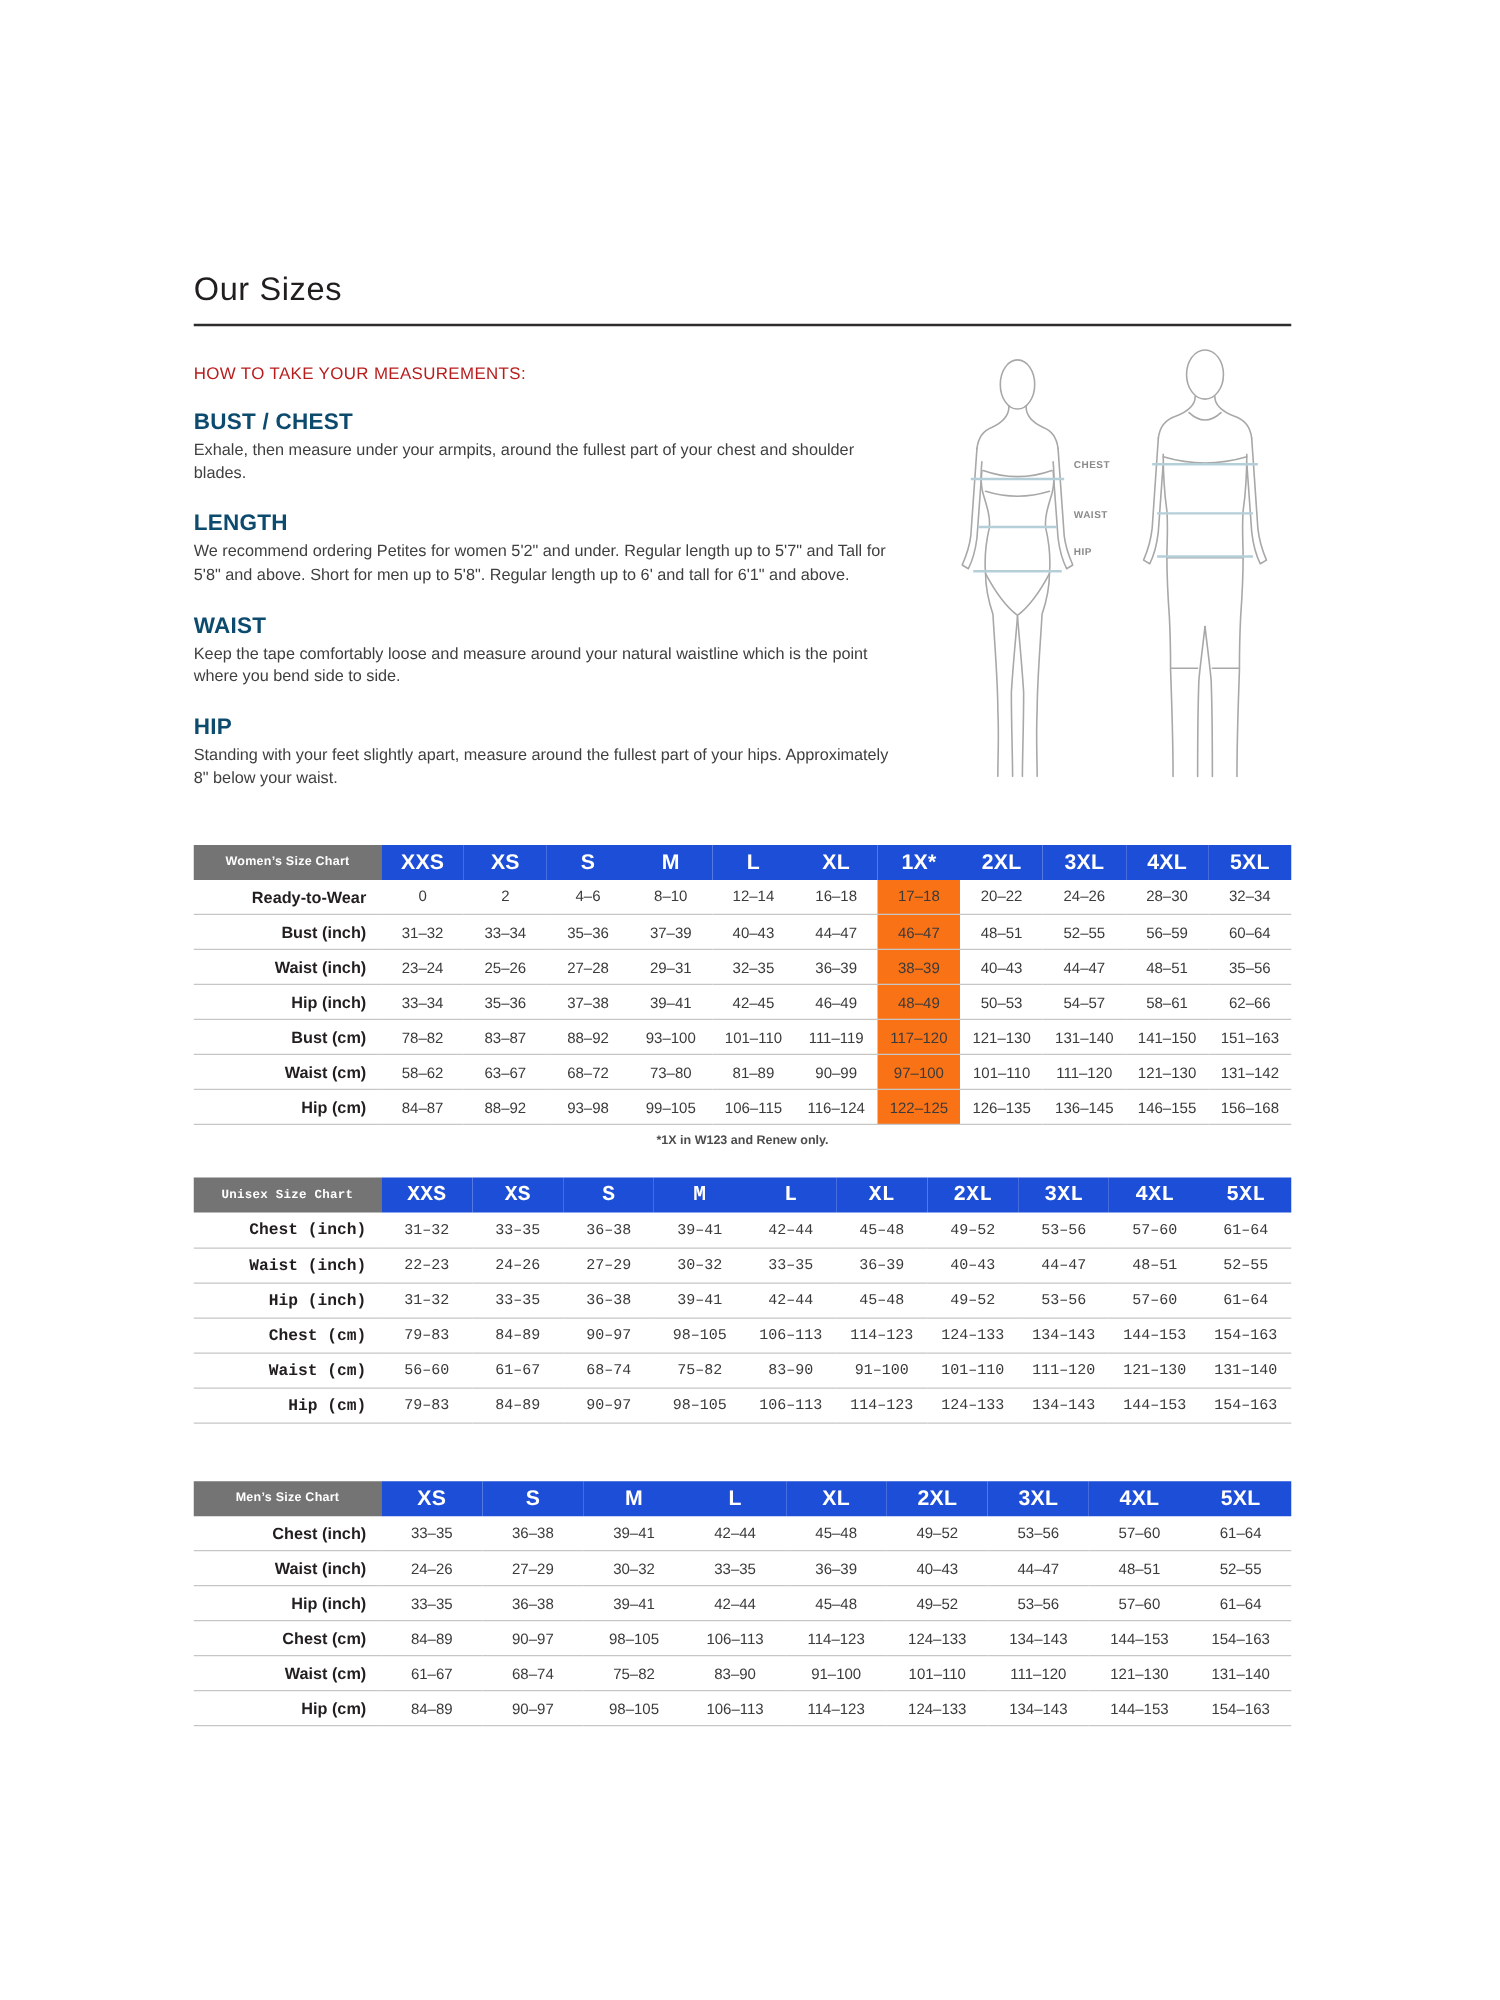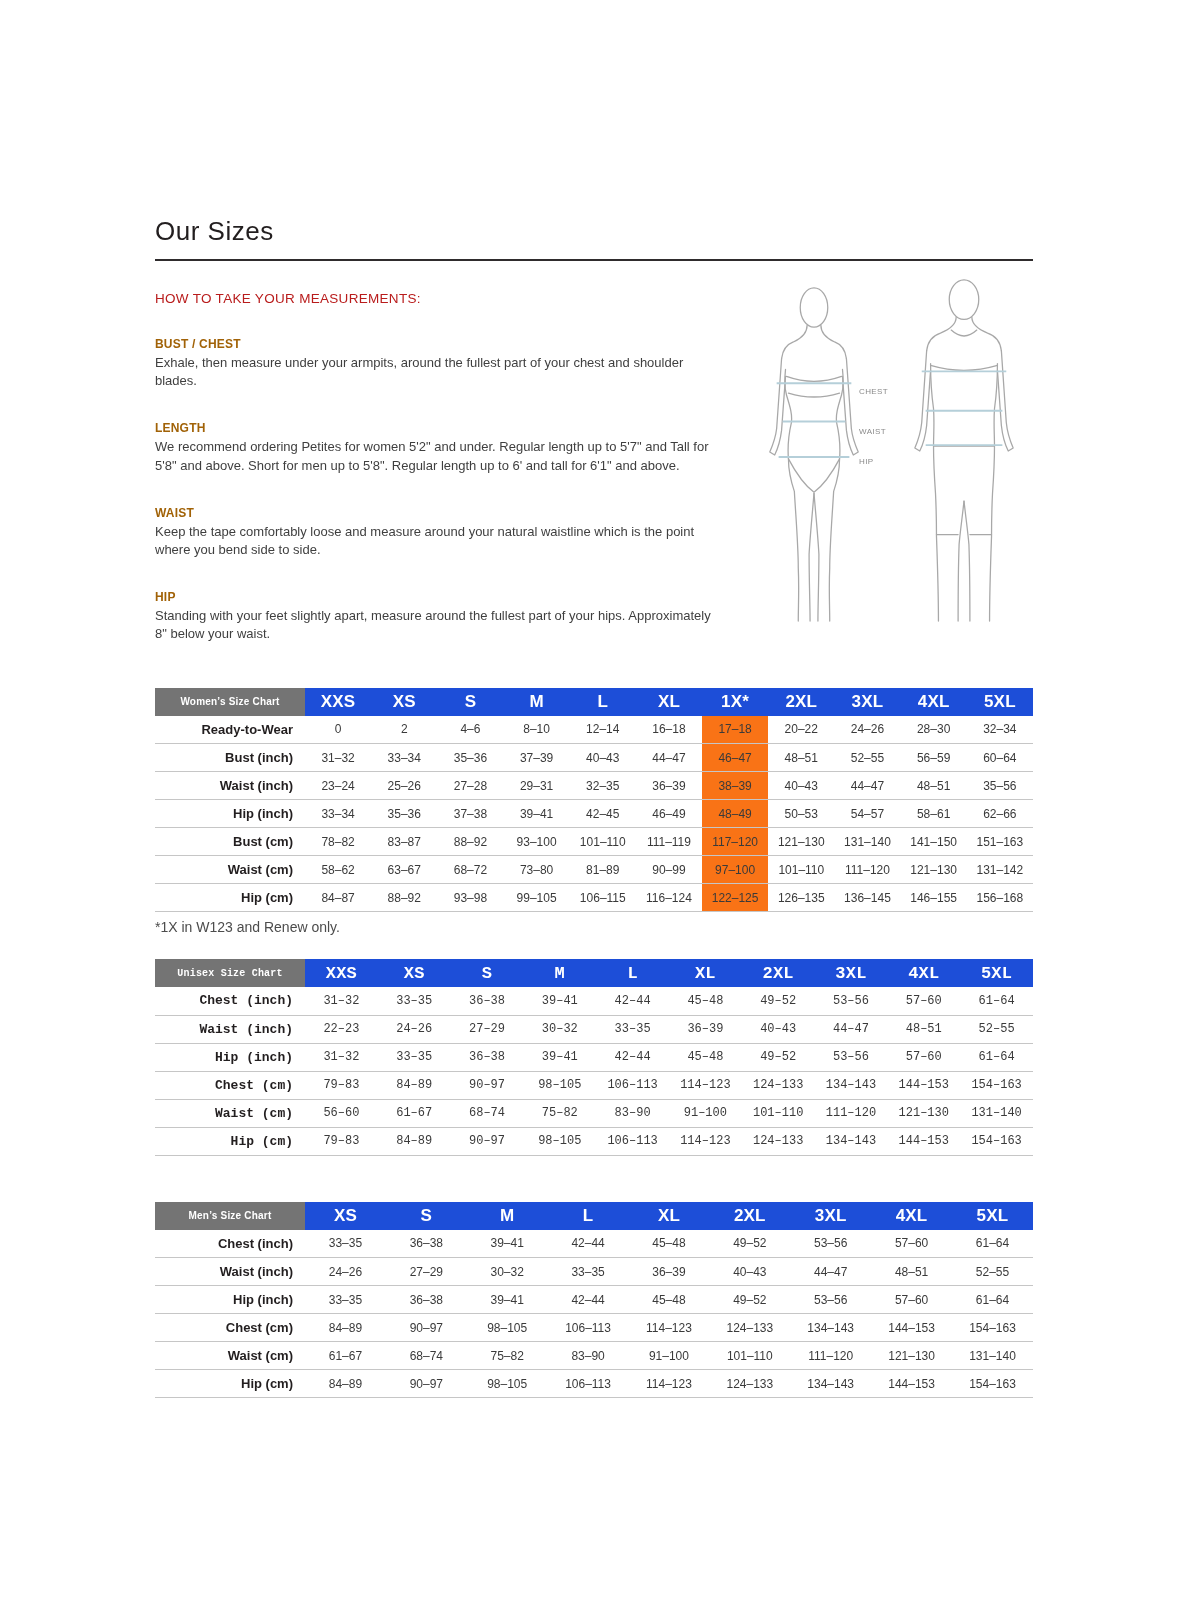--- a/index.html
+++ b/index.html
@@ -17,29 +17,29 @@
   .title {
     margin:0; padding-top:216px;
     font-size:26px; font-weight:400; letter-spacing:.5px;
     color:#221e1f;
   }
   .rule { border:none; border-top:2px solid #2f2c2d; margin:12px 0 0; }
 
   .intro { position:relative; margin-top:30px; }
   .mtext { width:568px; }
   .howto { font-weight:normal; font-size:13.5px; letter-spacing:.3px; margin:0 0 12px; color:#b91c1c; }
-  .msec h3 { font-size:12px; font-weight:bold; margin:31px 0 3px; color:#a16207; letter-spacing:.2px; }
+  .msec h3 { font-size:18px; font-weight:bold; margin:21px 0 3px; color:#0c4a6e; letter-spacing:.2px; }
   .msec p { font-size:13px; line-height:1.4; margin:0; color:#3f3f3f; }
 
   .figures { position:absolute; top:-14px; left:598px; width:282px; height:352px; }
   .fig-female { position:absolute; left:2px; top:6px; }
   .fig-male { position:absolute; left:145px; top:0; }
   .fig-label {
     position:absolute; left:106px;
-    font-size:8px; font-weight:normal; color:#8a8a8a; letter-spacing:.4px;margin-top:20px;
+    font-size:8px; font-weight:bold; color:#8a8a8a; letter-spacing:.4px;
   }
   .fl-chest { top:90px; }
   .fl-waist { top:130px; }
   .fl-hip   { top:160px; }
 
   .size-table { margin-top:44px; }
   .size-table.t1 { margin-top:24px;font-family:Liberation Mono, monospace; }
   .size-table.t2 { margin-top:46px; }
   table { width:100%; border-collapse:collapse; table-layout:fixed; }
   th, td { padding:0 2px; height:28px; vertical-align:middle; }
@@ -48,21 +48,21 @@
     font-size:17px; font-weight:bold; text-align:center; letter-spacing:.2px;
   }
   thead th.tbl-title { background:#747474; font-size:10px; }
   tbody tr { border-bottom:1px solid #c6c6c6; }
   tbody th {
     text-align:right; padding-right:12px;
     font-size:13px; font-weight:bold; color:#221e1f; white-space:nowrap;
   }
   tbody td { text-align:center; font-size:12px; color:#3a3a3a; white-space:nowrap; }
   td.hl { background:#f97316; }
-  .footnote { font-size:14px; color:#4c4c4c; text-align:left; margin-top:7px; }
+  .footnote { font-size:10px; color:#4c4c4c; text-align:center; margin-top:7px;font-weight:bold; }
 </style>
 </head>
 <body>
 
 <div class="page">
 
   <h1 class="title">Our Sizes</h1>
   <hr class="rule">
 
   <div class="intro">

